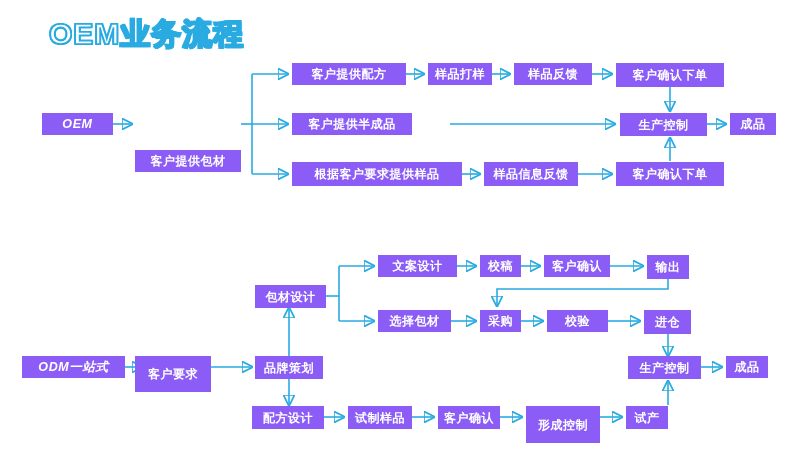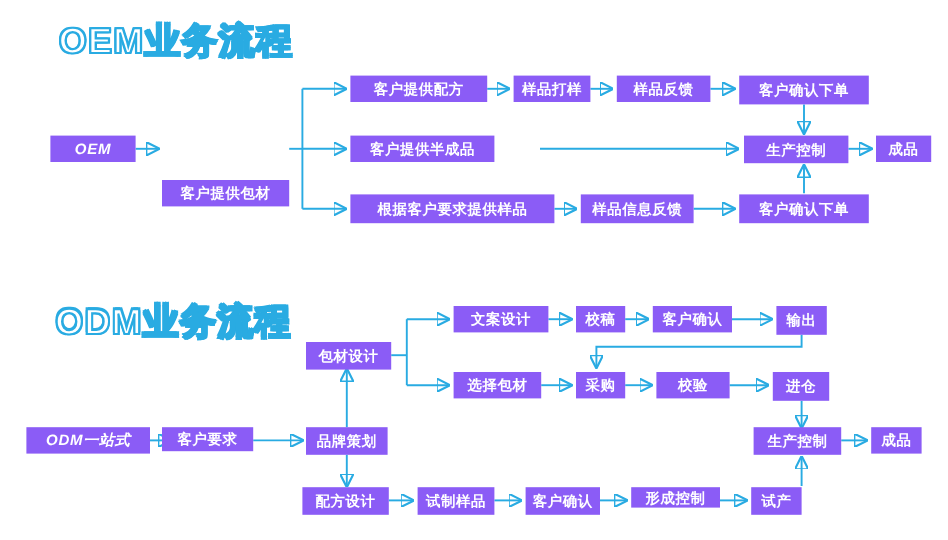--- a/index.html
+++ b/index.html
@@ -119,21 +119,20 @@
 
   <div class="node" style="left:292px; top:113px; width:120px; height:22px;">客户提供半成品</div>
 
   <div class="node" style="left:292px; top:162px; width:170px; height:24px;">根据客户要求提供样品</div>
   <div class="node" style="left:484px; top:162px; width:94px; height:24px;">样品信息反馈</div>
   <div class="node" style="left:616px; top:162px; width:108px; height:24px;">客户确认下单</div>
 
   <div class="node" style="left:620px; top:113px; width:87px; height:23px;">生产控制</div>
   <div class="node" style="left:730px; top:113px; width:46px; height:22px;">成品</div>
 
-  <div class="title" id="title-odm">ODM业务流程</div>
 
   <svg class="links">
 
     <line x1="125" y1="367" x2="142" y2="367" marker-end="url(#arrow)"></line>
 
     <line x1="211" y1="367" x2="252" y2="367" marker-end="url(#arrow)"></line>
 
     <line x1="289" y1="356" x2="289" y2="308" marker-end="url(#arrow)"></line>
 
     <line x1="289" y1="379" x2="289" y2="405" marker-end="url(#arrow)"></line>
@@ -159,37 +158,37 @@
 
     <line x1="701" y1="367" x2="722" y2="367" marker-end="url(#arrow)"></line>
 
     <line x1="324" y1="417" x2="344" y2="417" marker-end="url(#arrow)"></line>
     <line x1="412" y1="417" x2="434" y2="417" marker-end="url(#arrow)"></line>
     <line x1="500" y1="417" x2="522" y2="417" marker-end="url(#arrow)"></line>
     <line x1="600" y1="417" x2="622" y2="417" marker-end="url(#arrow)"></line>
   </svg>
 
   <div class="node latin" style="left:22px; top:356px; width:103px; height:22px;">ODM一站式</div>
-  <div class="node" style="left:135px; top:356px; width:76px; height:20px;">客户要求</div>
+  <div class="node" style="left:135px; top:356px; width:76px; height:36px;">客户要求</div>
   <div class="node" style="left:255px; top:356px; width:68px; height:23px;font-family:Liberation Serif, serif;">品牌策划</div>
 
   <div class="node" style="left:255px; top:285px; width:71px; height:23px;">包材设计</div>
 
   <div class="node" style="left:378px; top:255px; width:79px; height:22px;">文案设计</div>
   <div class="node" style="left:480px; top:255px; width:41px; height:22px;">校稿</div>
   <div class="node" style="left:544px; top:255px; width:66px; height:22px;">客户确认</div>
   <div class="node" style="left:647px; top:255px; width:42px; height:24px;">输出</div>
 
   <div class="node" style="left:378px; top:310px; width:73px; height:22px;">选择包材</div>
   <div class="node" style="left:480px; top:310px; width:41px; height:22px;">采购</div>
   <div class="node" style="left:547px; top:310px; width:61px; height:22px;">校验</div>
   <div class="node" style="left:644px; top:310px; width:47px; height:24px;">进仓</div>
 
   <div class="node" style="left:628px; top:356px; width:73px; height:23px;">生产控制</div>
   <div class="node" style="left:726px; top:356px; width:42px; height:22px;">成品</div>
 
   <div class="node" style="left:252px; top:406px; width:72px; height:23px;">配方设计</div>
   <div class="node" style="left:348px; top:406px; width:64px; height:23px;">试制样品</div>
   <div class="node" style="left:438px; top:406px; width:62px; height:23px;">客户确认</div>
-  <div class="node" style="left:526px; top:406px; width:74px; height:17px;">形成控制</div>
+  <div class="node" style="left:526px; top:406px; width:74px; height:37px;">形成控制</div>
   <div class="node" style="left:626px; top:406px; width:42px; height:23px;">试产</div>
 
 </div>
 
 </body></html>

